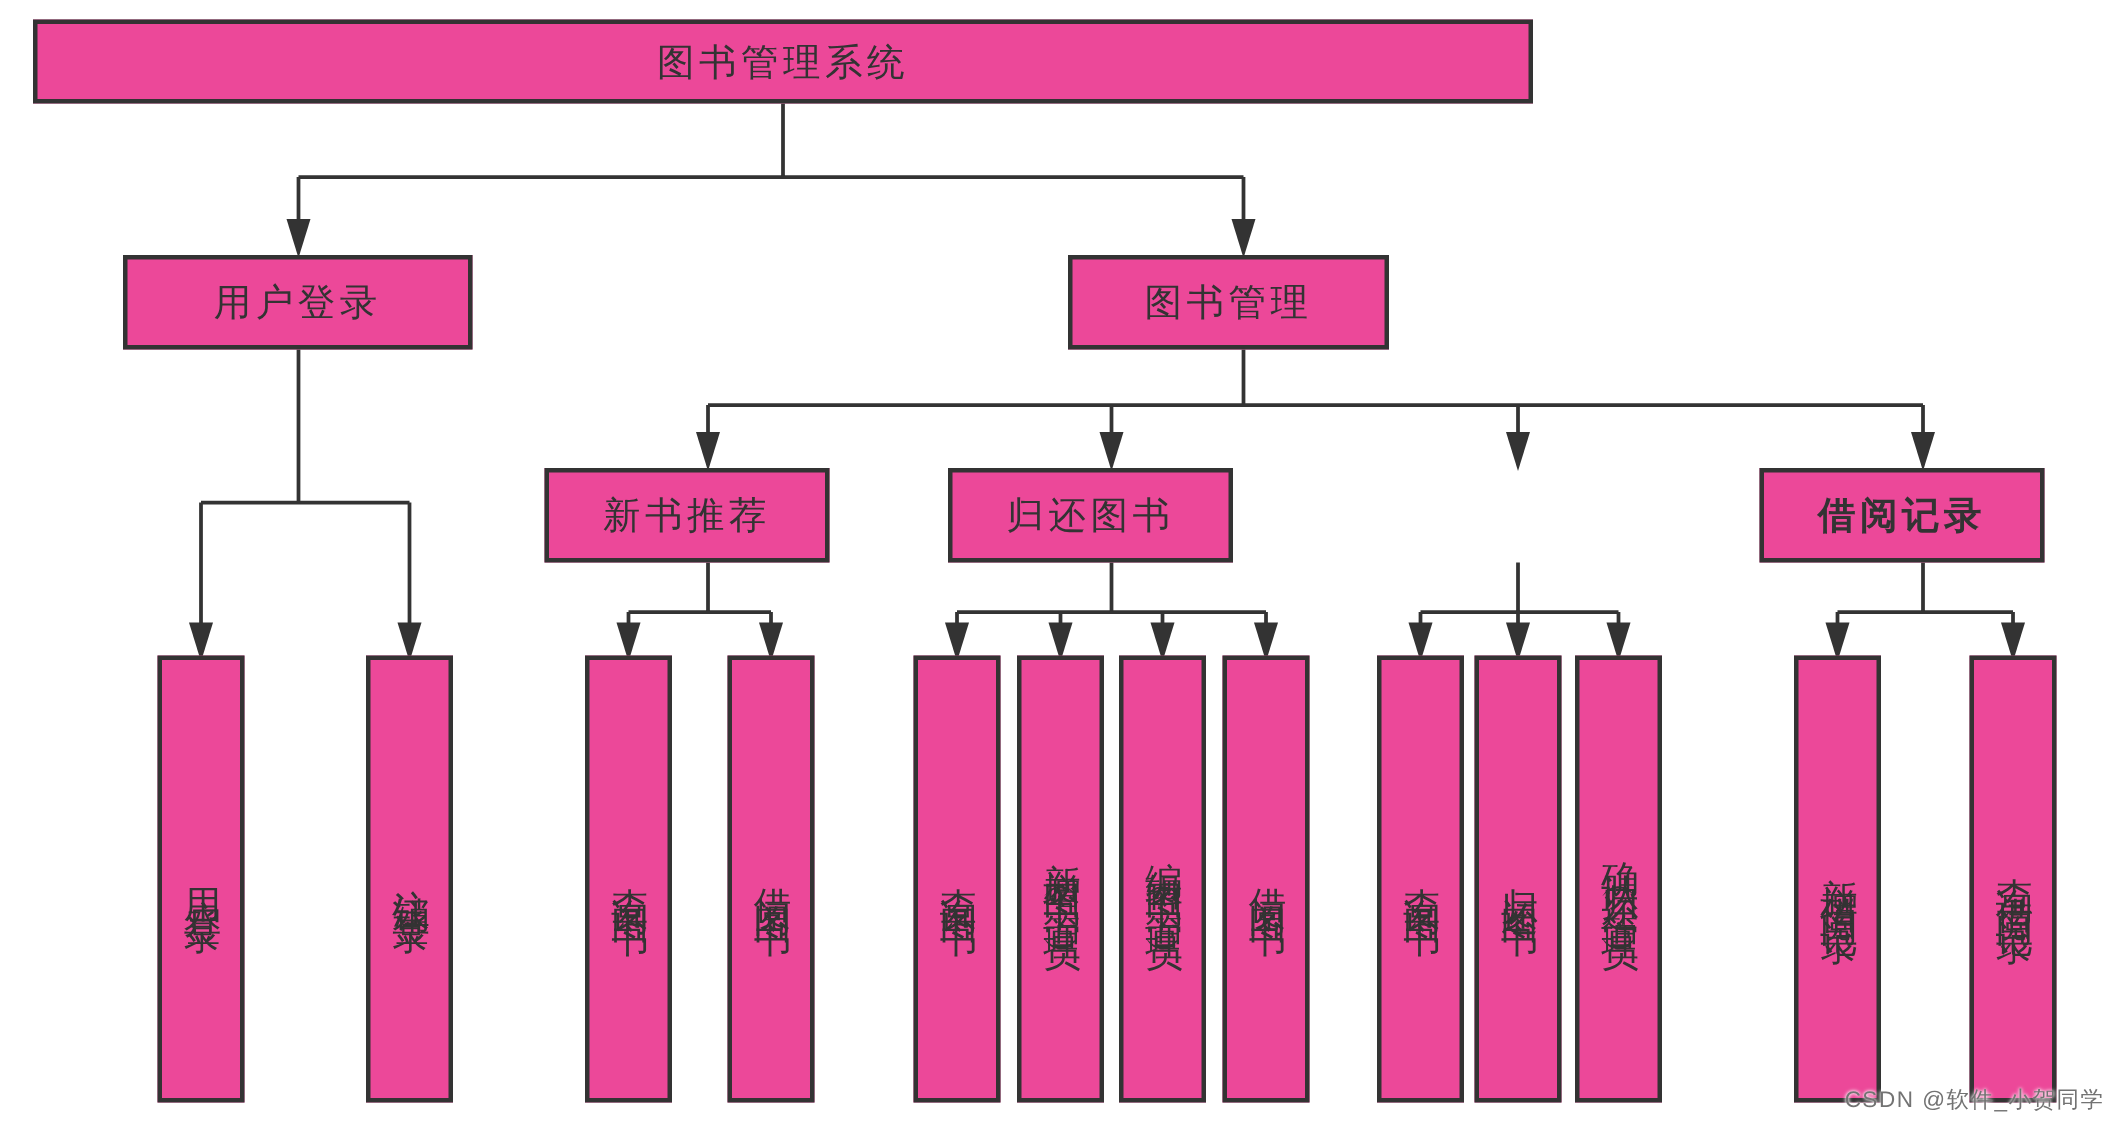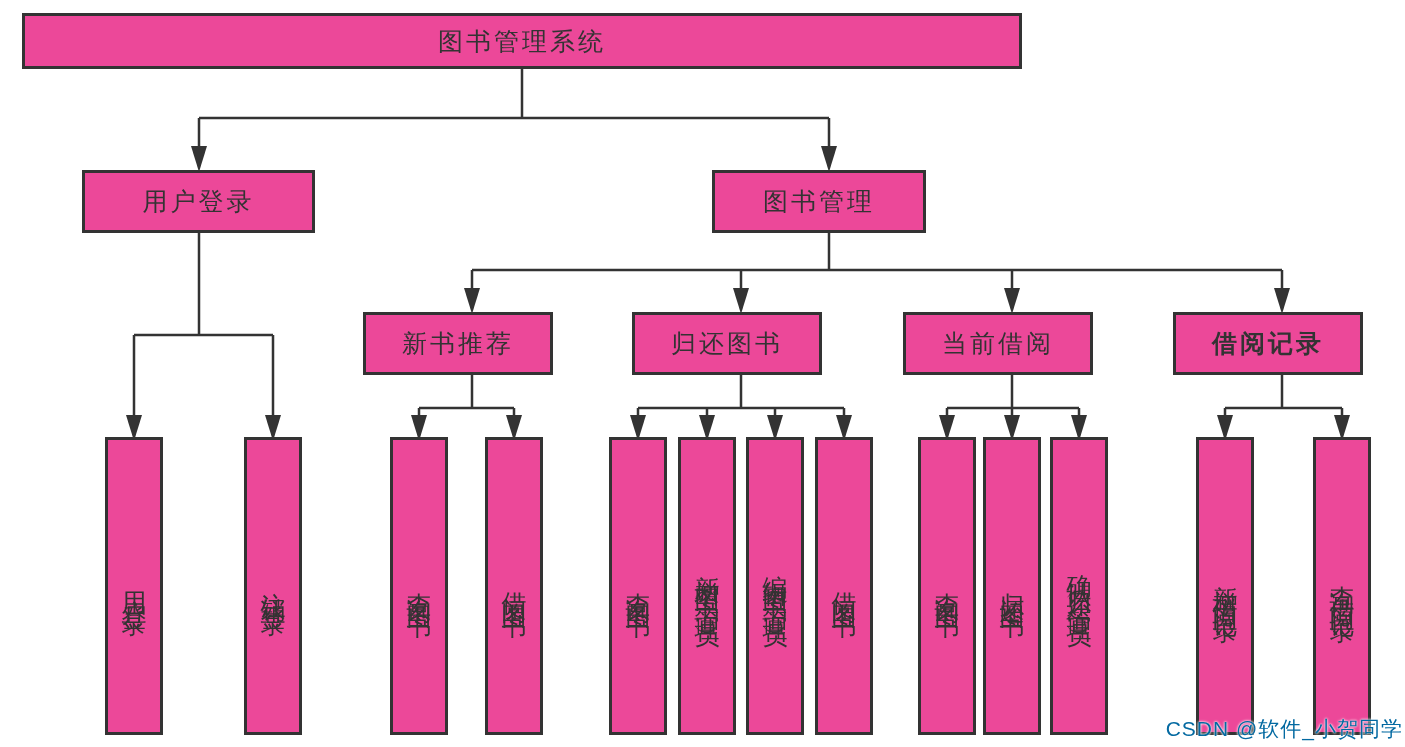--- a/index.html
+++ b/index.html
@@ -68,23 +68,23 @@
   .leaf-8  { left: 815px; }
   .leaf-9  { left: 918px; }
   .leaf-10 { left: 983px; }
   .leaf-11 { left: 1050px; }
   .leaf-12 { left: 1196px; }
   .leaf-13 { left: 1313px; }
   #watermark {
     position: absolute;
     right: 2px;
     bottom: 4px;
-    font-size: 21px;
+    font-size: 15px;
     letter-spacing: 1px;
-    color: #0369a1;
+    color: #737373;
     text-shadow: 0 0 3px #ffffff, 0 0 2px #ffffff;
     white-space: nowrap;
     z-index: 10;
   }
 </style>
 </head>
 <body>
 
 <div id="canvas">
 
@@ -141,23 +141,20 @@
   <div class="box lvl2-b">
     <span class="h-label">图书管理</span>
   </div>
 
   <div class="box lvl3 lvl3-a">
     <span class="h-label">新书推荐</span>
   </div>
   <div class="box lvl3 lvl3-b">
     <span class="h-label">归还图书</span>
   </div>
-  <div class="box lvl3 lvl3-c">
-    <span class="h-label">当前借阅</span>
-  </div>
   <div class="box lvl3 lvl3-d">
     <span class="h-label">借阅记录</span>
   </div>
 
   <div class="box leaf leaf-1">
     <span class="v-label">用户登录</span>
   </div>
   <div class="box leaf leaf-2">
     <span class="v-label">注销登录</span>
   </div>

